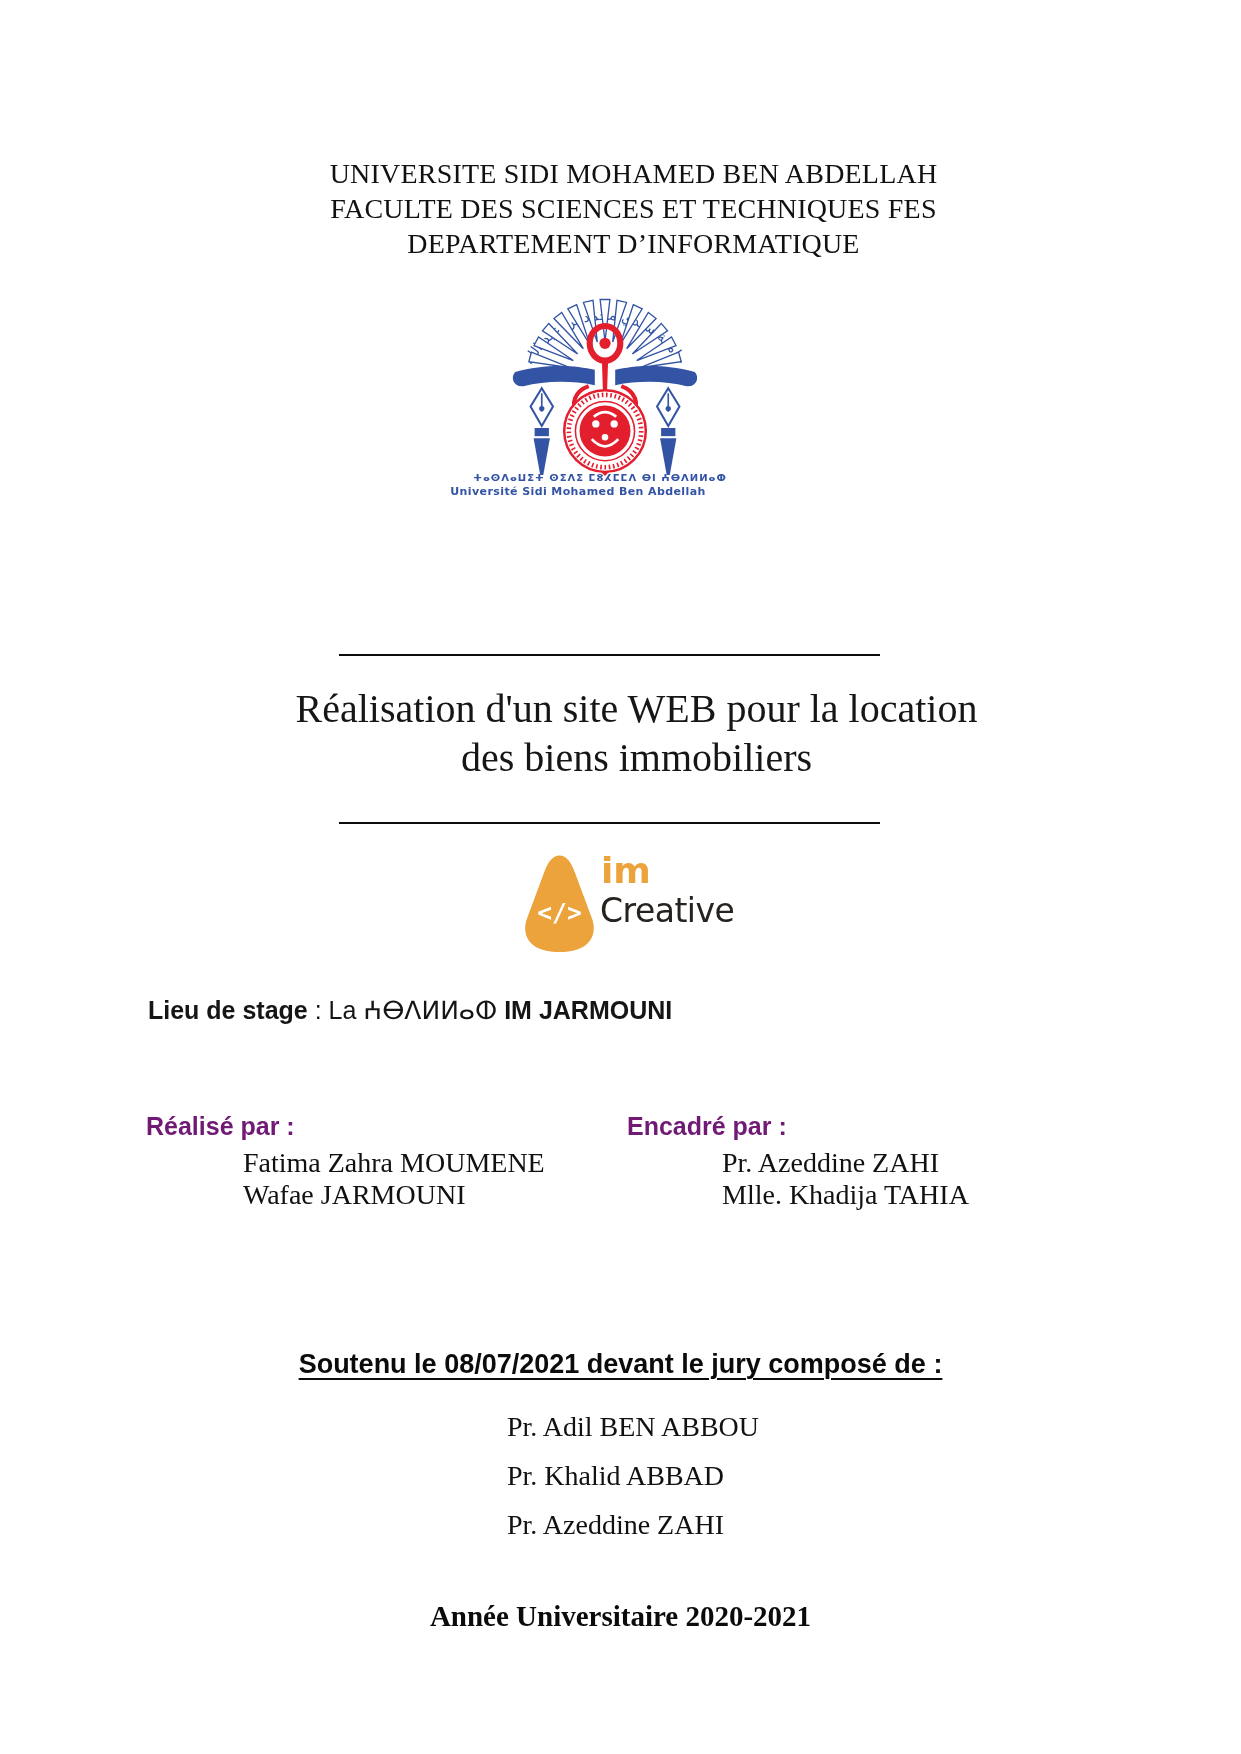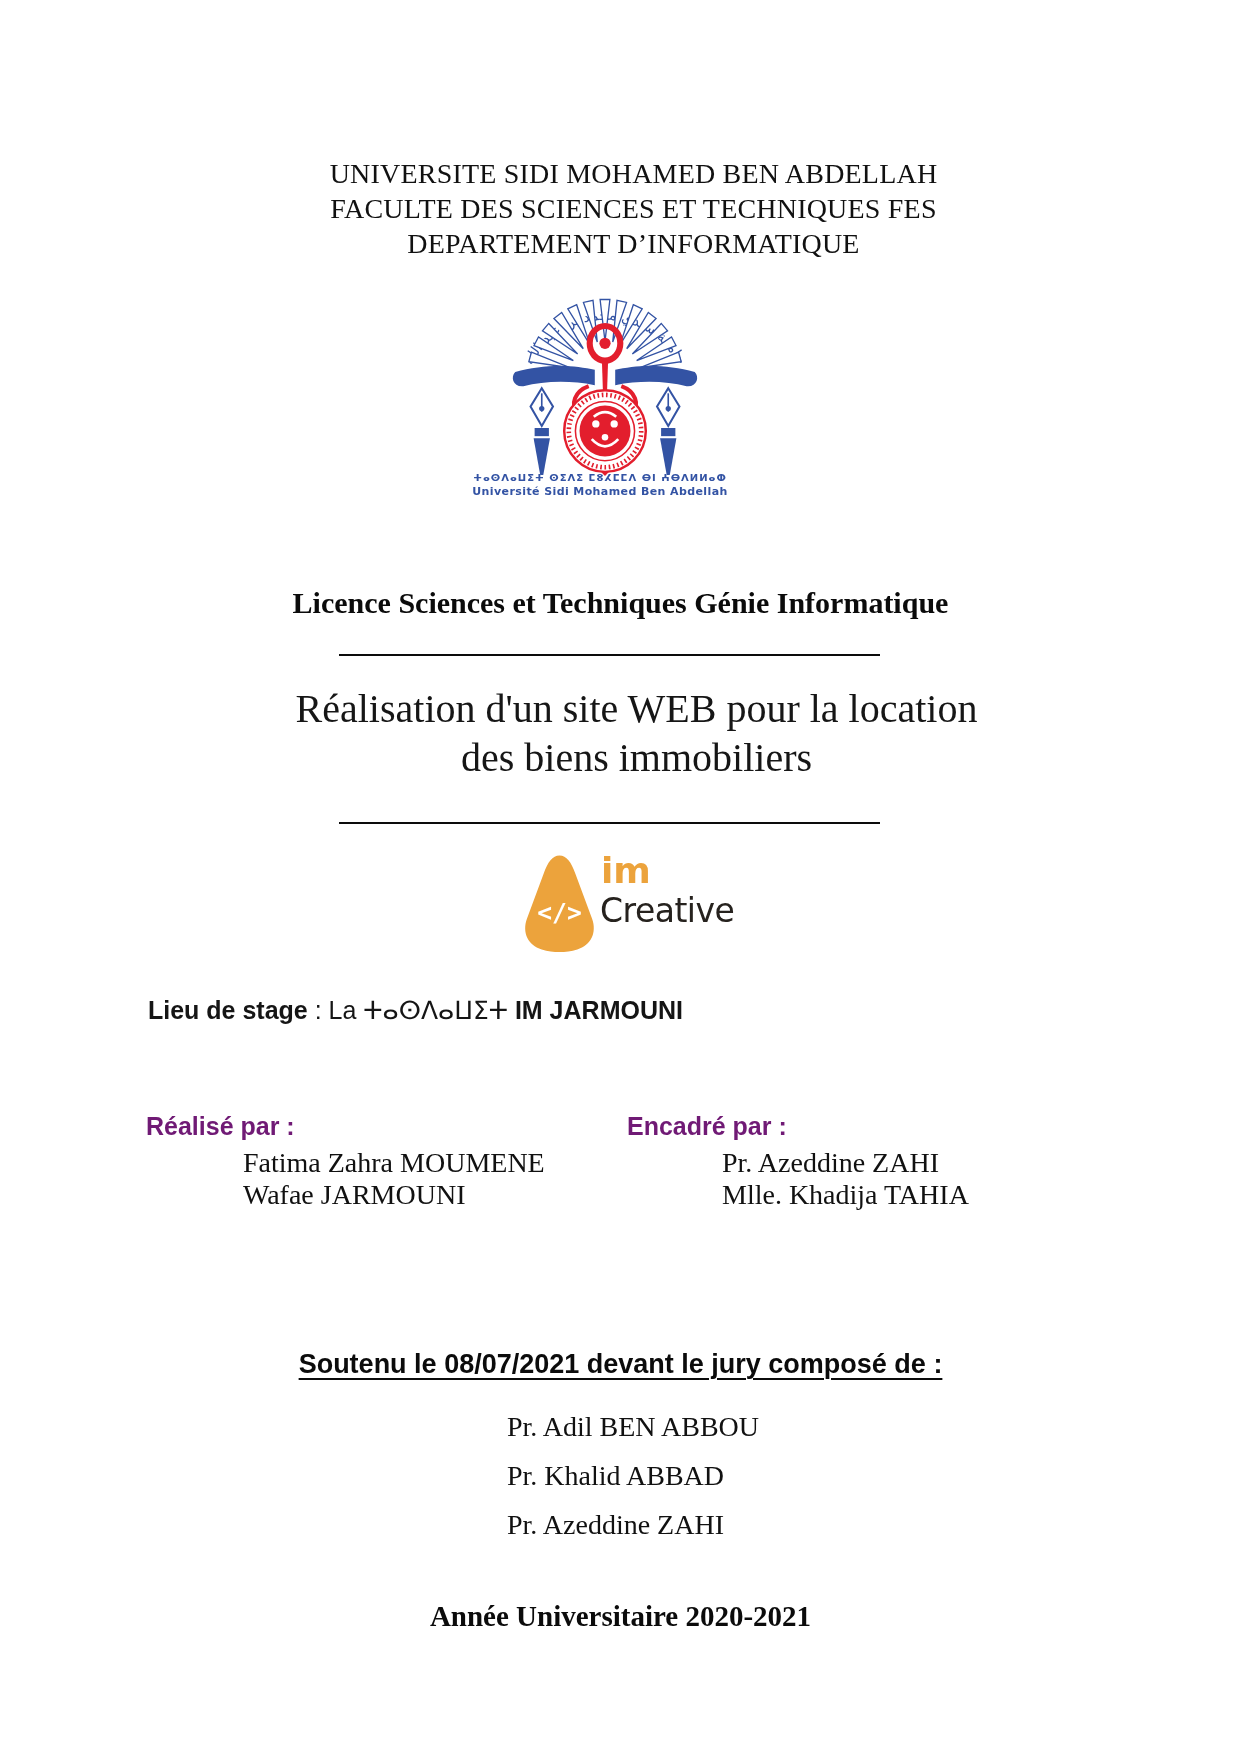--- a/index.html
+++ b/index.html
@@ -34,21 +34,21 @@
 
   .emblem{top:278px;left:503px;}
 
   .logo-tifinagh{
     top:472px;left:450px;width:300px;text-align:center;
     font-family:"DejaVu Sans", sans-serif;
     font-size:10px;font-weight:bold;color:var(--logo-blue);
     letter-spacing:1px;white-space:nowrap;
   }
   .logo-caption{
-    top:485px;left:450px;width:300px;text-align:center;
+    top:485px;left:428px;width:300px;text-align:center;
     font-family:"DejaVu Sans", sans-serif;
     font-size:11px;font-weight:bold;color:var(--logo-blue);
     letter-spacing:0.4px;white-space:nowrap;
   }
 
   .doc-type{
     top:508px;
     font-family:"Liberation Sans", sans-serif;
     font-size:46px;font-weight:bold;color:#0b0b0b;
   }
@@ -196,40 +196,39 @@
       <circle cx="100" cy="156" r="3.2" fill="#ffffff"></circle>
       <path d="M87,158 Q100,172 113,158" fill="none" stroke="#ffffff" stroke-width="2.6"></path>
       <path d="M89,136 Q100,127 111,136" fill="none" stroke="#ffffff" stroke-width="2.6"></path>
       <path d="M96,190 L104,190 L100,194 Z" fill="#e31e2d"></path>
     </g>
   </svg>
 
   <div class="abs logo-tifinagh">ⵜⴰⵙⴷⴰⵡⵉⵜ ⵙⵉⴷⵉ ⵎⵓⵃⵎⵎⴷ ⴱⵏ ⵄⴱⴷⵍⵍⴰⵀ</div>
   <div class="abs logo-caption">Université Sidi Mohamed Ben Abdellah</div>
 
-  <div class="abs centered program">Licence Sciences et Techniques Génie Informatique</div>
 
   <div class="abs divider divider-1"></div>
 
   <div class="abs centered project-title">
     <div>Réalisation d'un site WEB pour la location</div>
     <div>des biens immobiliers</div>
   </div>
 
   <div class="abs divider divider-2"></div>
 
   <svg class="abs im-mark" width="77" height="106" viewBox="0 0 78 104">
     <path d="M39,4 C46,4 51,11 55,22 L72,68 C77,82 71,95 57,99 C45,102.5 33,102.5 21,99 C7,95 1,82 6,68 L23,22 C27,11 32,4 39,4 Z" fill="#eca33c"></path>
     <text x="39" y="70" text-anchor="middle" font-family="DejaVu Sans Mono, monospace" font-size="25" font-weight="bold" fill="#ffffff">&lt;/&gt;</text>
   </svg>
   <div class="abs im-word1">im</div>
   <div class="abs im-word2">Creative</div>
 
   <div class="abs stage-line">
-    <b>Lieu de stage</b><span> : </span><span>La ⵜⴰⵙⴷⴰⵡⵉⵜ </span><b>IM JARMOUNI</b>
+    <b>Lieu de stage</b><span> : </span><span>La ⵄⴱⴷⵍⵍⴰⵀ </span><b>IM JARMOUNI</b>
   </div>
 
   <div class="abs credit-label left">Réalisé par :</div>
   <div class="abs credit-label right">Encadré par :</div>
 
   <div class="abs credit-names left">
     <div>Fatima Zahra MOUMENE</div>
     <div>Wafae JARMOUNI</div>
   </div>
   <div class="abs credit-names right">

